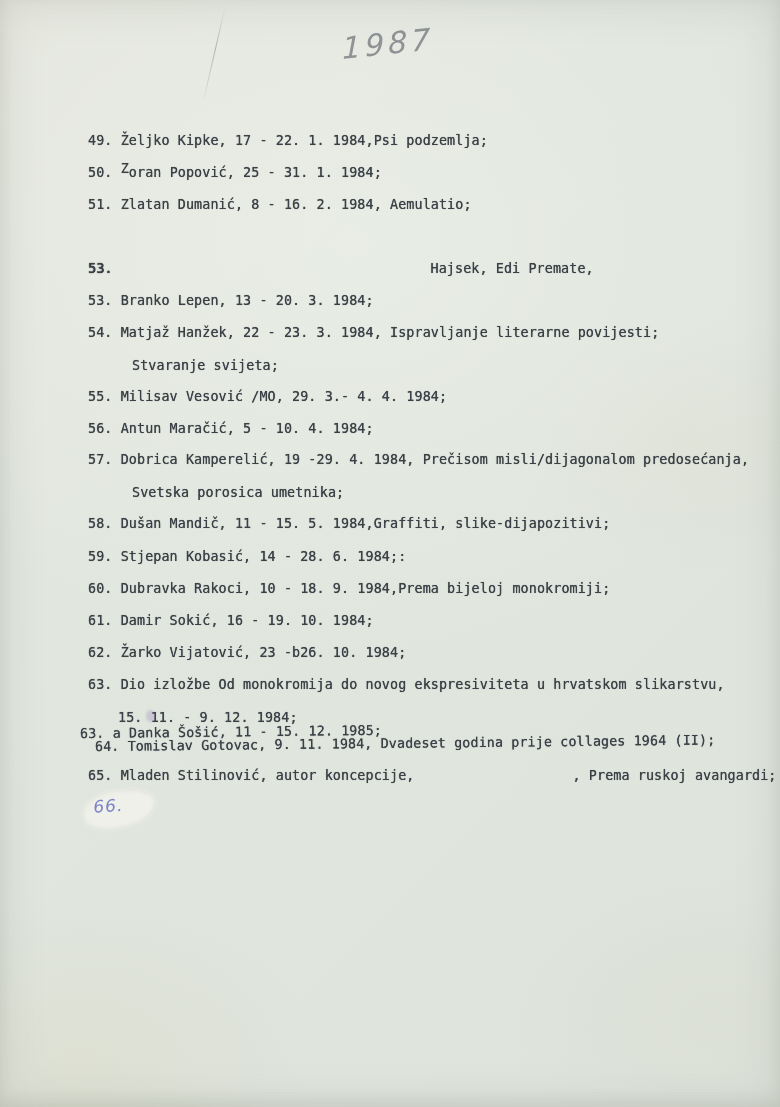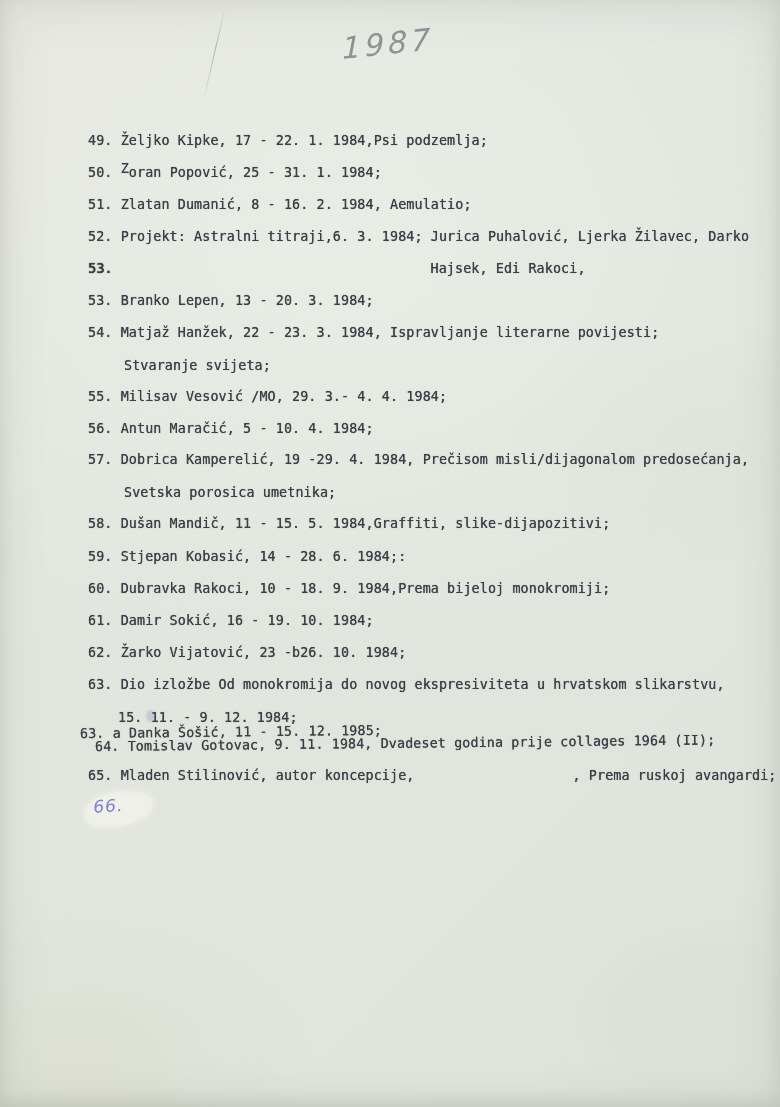--- a/index.html
+++ b/index.html
@@ -20,21 +20,21 @@
   .line{
     position:absolute;
     left:88px;
     white-space:pre;
     font-size:13.4px;
     line-height:16px;
     color:#3b4046;
     text-shadow:0 0 0.7px rgba(45,50,58,0.85);
     letter-spacing:0.1px;
   }
-  .cont{left:124px;text-align:center;}
+  .cont{left:132px;text-align:center;}
   .cont2{left:112px;margin-left:6px;}
   .sup{position:relative;top:-4px;}
   .boldnum{text-shadow:0 0 1.2px rgba(30,34,40,1),0.5px 0 0 rgba(30,34,40,0.9);}
   .spacer-hajsek{display:inline-block;width:318px;}
   .gap65{display:inline-block;width:158px;}
   .tilt{transform:rotate(-0.6deg);transform-origin:left center;}
   .handwritten-year{
     position:absolute;left:342px;top:26px;
     font-family:"DejaVu Sans",sans-serif;
     font-style:italic;
@@ -79,23 +79,22 @@
 
   <div class="crease"></div>
 
   <div class="handwritten-year">1987</div>
 
   <div class="line" style="top:133px">49. Željko Kipke, 17 - 22. 1. 1984,Psi podzemlja;</div>
 
   <div class="line" style="top:165px"><span>50. </span><span class="sup">Z</span><span>oran Popović, 25 - 31. 1. 1984;</span></div>
 
   <div class="line" style="top:197px">51. Zlatan Dumanić, 8 - 16. 2. 1984, Aemulatio;</div>
-  <div class="line" style="top:229px">52. Projekt: Astralni titraji,6. 3. 1984; Jurica Puhalović, Ljerka Žilavec, Darko</div>
 
-  <div class="line" style="top:261px"><span class="boldnum">53.</span><span class="spacer-hajsek"></span><span>Hajsek, Edi Rakoci,</span></div>
+  <div class="line" style="top:261px"><span class="boldnum">53.</span><span class="spacer-hajsek"></span><span>Hajsek, Edi Premate,</span></div>
 
   <div class="line" style="top:293px">53. Branko Lepen, 13 - 20. 3. 1984;</div>
   <div class="line" style="top:325px">54. Matjaž Hanžek, 22 - 23. 3. 1984, Ispravljanje literarne povijesti;</div>
   <div class="line cont" style="top:358px">Stvaranje svijeta;</div>
   <div class="line" style="top:389px">55. Milisav Vesović /MO, 29. 3.- 4. 4. 1984;</div>
   <div class="line" style="top:421px">56. Antun Maračić, 5 - 10. 4. 1984;</div>
   <div class="line" style="top:452px">57. Dobrica Kamperelić, 19 -29. 4. 1984, Prečisom misli/dijagonalom predosećanja,</div>
   <div class="line cont" style="top:485px">Svetska porosica umetnika;</div>
   <div class="line" style="top:516px">58. Dušan Mandič, 11 - 15. 5. 1984,Graffiti, slike-dijapozitivi;</div>
   <div class="line" style="top:549px">59. Stjepan Kobasić, 14 - 28. 6. 1984;:</div>

